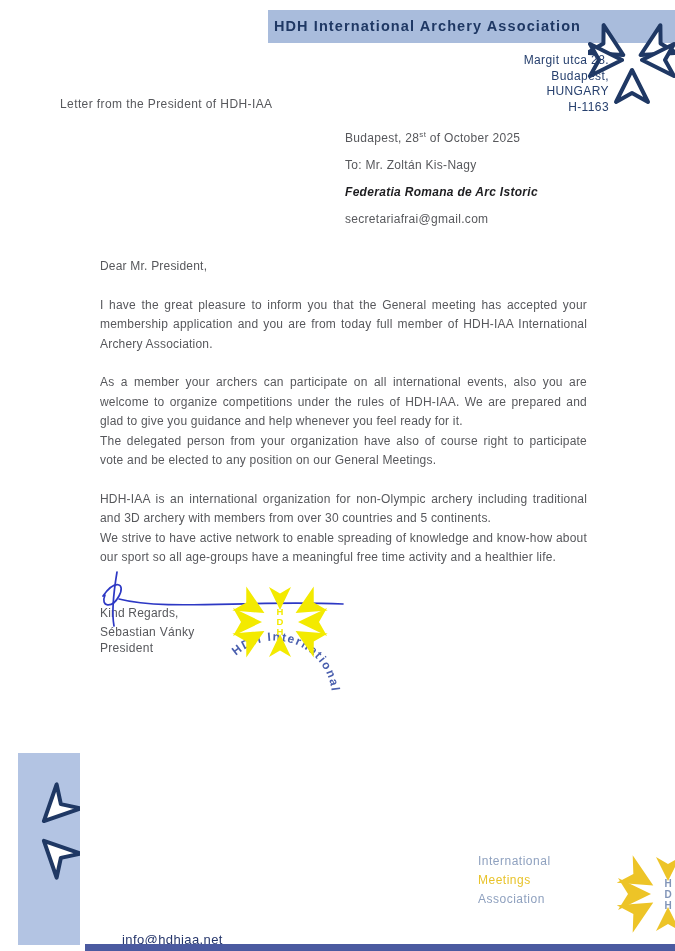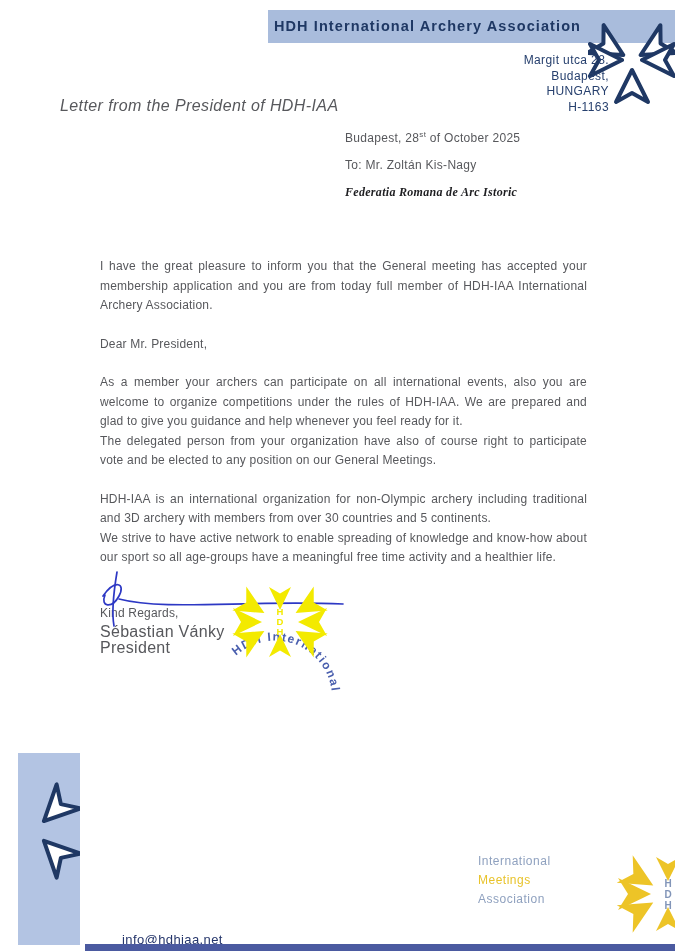--- a/index.html
+++ b/index.html
@@ -10,33 +10,33 @@
   }
   
   .header-band{position:absolute;left:268px;top:10px;width:407px;height:33px;background:#a9bcdc;}
   .header-title{
     line-height:33px;font-size:14.5px;font-weight:bold;letter-spacing:1.1px;
     color:#1f3864;text-align:center;padding-right:88px;white-space:nowrap;
   }
   .logo-top{position:absolute;left:588px;top:8px;}
   .address{position:absolute;right:90px;top:53px;text-align:right;
     color:#27406e;font-size:12px;line-height:15.5px;letter-spacing:.4px;margin-left:40px;}
-  .letter-label{position:absolute;left:60px;top:97px;font-size:16px;letter-spacing:.4px;color:#57585c;font-style:italic;}
+  .letter-label{position:absolute;left:60px;top:97px;font-size:12px;letter-spacing:.4px;color:#57585c;}
   
   .recipient{position:absolute;left:345px;top:121px;font-size:12px;line-height:27px;letter-spacing:.3px;}
   .recipient sup{font-size:8px;}
-  .recipient .org{font-weight:bold;font-style:italic;color:#1d1d20;font-family:Liberation Serif, serif;}
+  .recipient .org{font-weight:bold;font-style:italic;color:#1d1d20;}
   
   .body-text{position:absolute;left:100px;top:257px;width:487px;
     font-size:12px;line-height:19.5px;letter-spacing:.2px;text-align:justify;}
   .body-text p{margin:0 0 19px 0;white-space:pre-line;}
   .body-text p.closing{margin-top:36px;}
   
   .signature{position:absolute;left:95px;top:566px;}
-  .sender{position:absolute;left:100px;top:624px;font-size:16px;line-height:16px;letter-spacing:.3px;}
+  .sender{position:absolute;left:100px;top:624px;font-size:12px;line-height:16px;letter-spacing:.3px;}
   
   .stamp{position:absolute;left:205px;top:547px;width:150px;height:150px;}
   .ring-text{font-family:"Liberation Sans",sans-serif;font-size:12px;font-weight:bold;
     letter-spacing:1.5px;fill:#4a5fae;}
   .stamp-letter{font-family:"Liberation Sans",sans-serif;font-size:9.5px;font-weight:bold;fill:#f3ea00;}
   
   .left-bar{position:absolute;left:18px;top:753px;width:62px;height:192px;background:#b3c4e3;}
   .contact{position:absolute;left:122px;top:897px;color:#26366b;font-size:13px;
     line-height:21px;letter-spacing:.4px;margin-top:32px;}
   
@@ -75,25 +75,26 @@
     <div>HUNGARY</div>
     <div>H-1163</div>
   </div>
 
   <div class="letter-label">Letter from the President of HDH-IAA</div>
 
   <div class="recipient">
     <div><span>Budapest, 28</span><sup>st</sup><span> of October 2025</span></div>
     <div>To: Mr. Zoltán Kis-Nagy</div>
     <div class="org">Federatia Romana de Arc Istoric</div>
+    <div>secretariafrai@gmail.com</div>
   </div>
 
   <div class="body-text">
+    <p>Dear Mr. President,</p>
     <p>I have the great pleasure to inform you that the General meeting has accepted your membership application and you are from today full member of HDH-IAA International Archery Association.</p>
-    <p>Dear Mr. President,</p>
     <p>As a member your archers can participate on all international events, also you are welcome to organize competitions under the rules of HDH-IAA. We are prepared and glad to give you guidance and help whenever you feel ready for it.
 The delegated person from your organization have also of course right to participate vote and be elected to any position on our General Meetings.</p>
     <p>HDH-IAA is an international organization for non-Olympic archery including traditional and 3D archery with members from over 30 countries and 5 continents.
 We strive to have active network to enable spreading of knowledge and know-how about our sport so all age-groups have a meaningful free time activity and a healthier life.</p>
     <p class="closing">Kind Regards,</p>
   </div>
 
   <svg class="signature" width="255" height="72" viewBox="0 0 255 72">
     <g fill="none" stroke="#2d38c4" stroke-width="1.7" stroke-linecap="round">
       <path d="M22,6 C19,24 16,44 19,60"></path>

